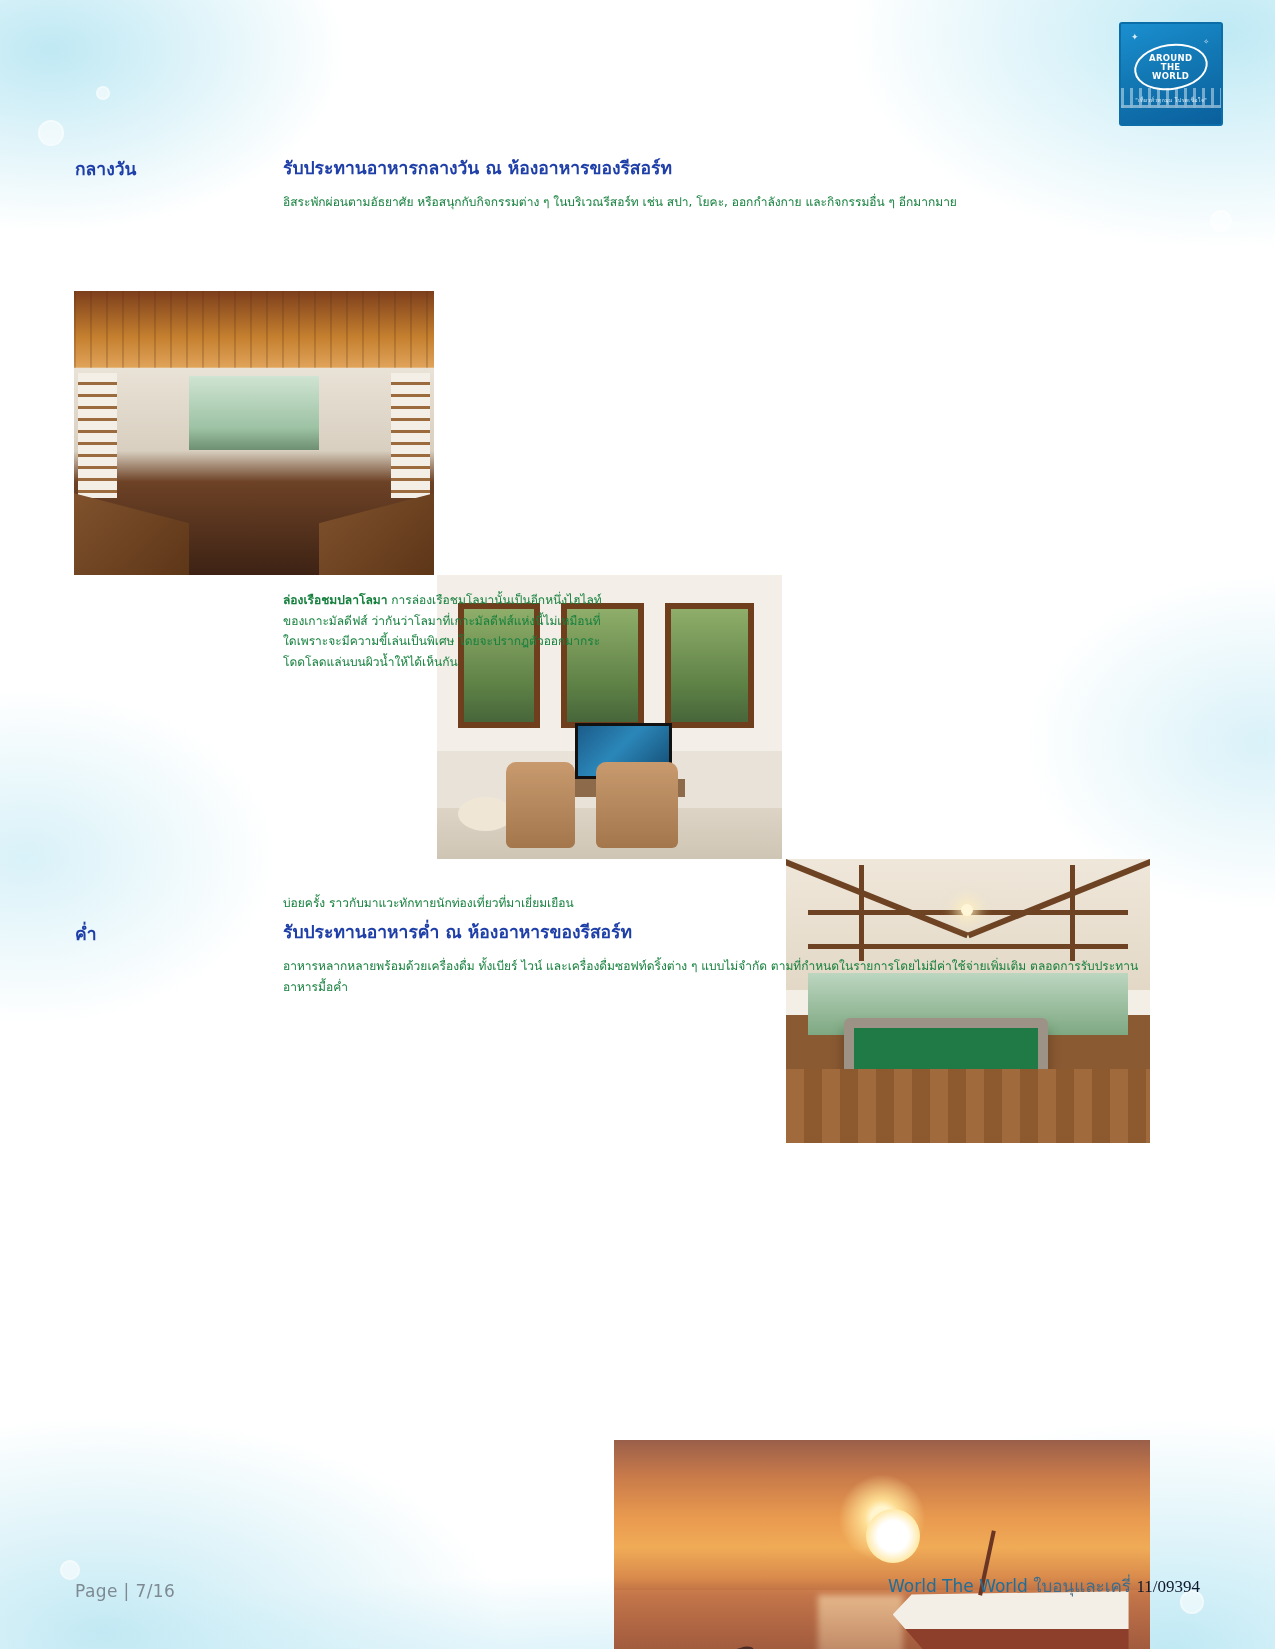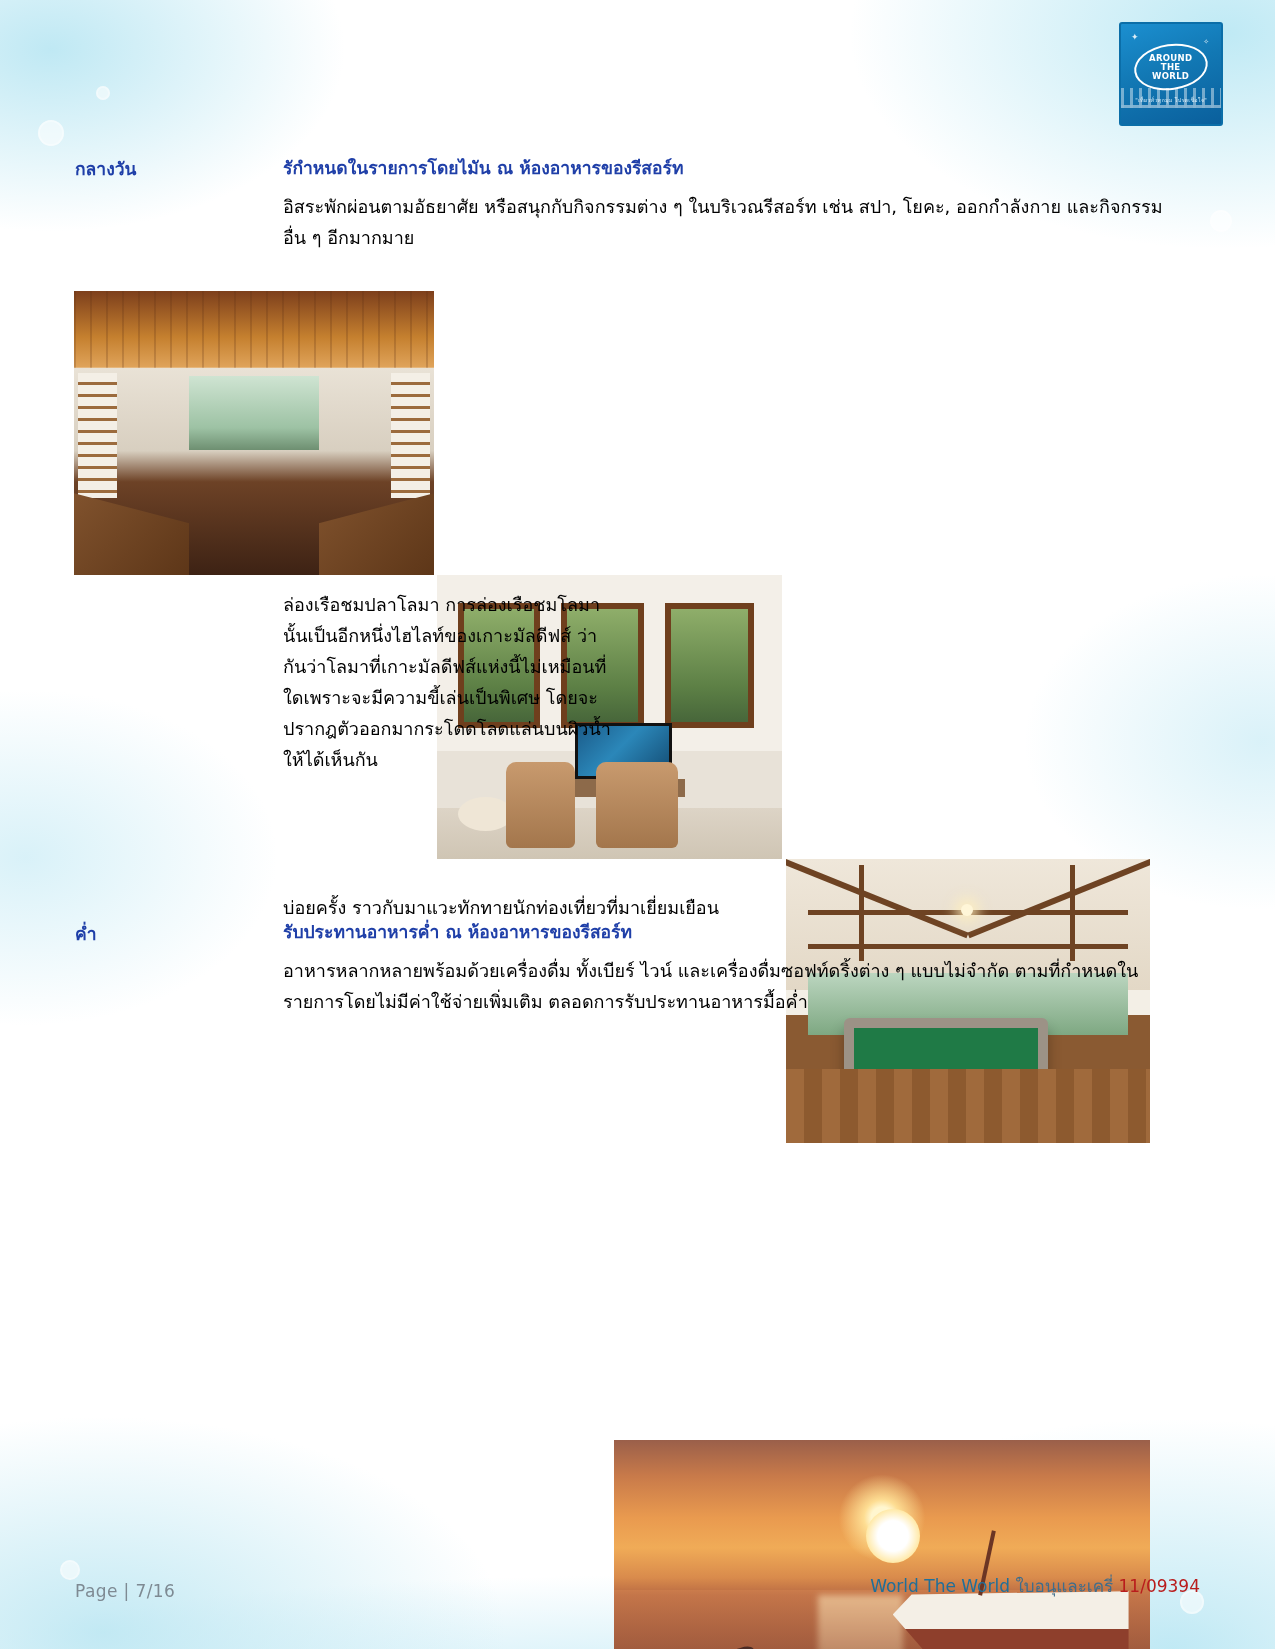--- a/index.html
+++ b/index.html
@@ -63,21 +63,21 @@
 
   
   .label {
     position:absolute;
     color:#1f3fa8; font-weight:bold; font-size:17.5px;font-family:Liberation Mono, monospace;
   }
   .heading {
     color:#1f3fa8; font-weight:bold; font-size:17.5px;
   }
   .para {
-    color:#000000; font-size:18px; line-height:1.72;
+    color:#15803d; font-size:12px; line-height:1.72;
   }
   .block { position:absolute; }
 
   
   .img { position:absolute; overflow:hidden; }
 
   
   .p1 {
     background:
       linear-gradient(to bottom, #8a4a22 0%, #b9712f 12%, #d68b3e 22%, #cc8238 26%, #fdf7ef 27%, #f2ece2 100%);
@@ -179,21 +179,21 @@
   
   .footer-left {
     position:absolute; left:75px; bottom:48px;
     font-size:17px; color:#7e8a93; letter-spacing:.4px;
   }
   .footer-right {
     position:absolute; right:75px; bottom:50px;
     font-size:17px; color:#1f6f9a;
   }
   .footer-right .thai { color:#3e6d8c; }
-  .footer-right .lic { color:#b91c1c; }
+  .footer-right .lic { color:#0f172a;font-family:Liberation Serif, serif; }
 </style>
 </head>
 <body>
 
 <div class="page">
   <div class="bubbles">
     <div class="bub" style="left:38px;top:120px;width:26px;height:26px;"></div>
     <div class="bub" style="left:96px;top:86px;width:14px;height:14px;"></div>
     <div class="bub" style="left:18px;top:300px;width:18px;height:18px;"></div>
     <div class="bub" style="left:1210px;top:210px;width:22px;height:22px;"></div>
@@ -216,21 +216,21 @@
         <span>WORLD</span>
       </span>
     </div>
     <div class="city"></div>
     <div class="sub">"เที่ยวทั่วทุกมุม โปรดเชื่อใจ"</div>
   </div>
 
   <div class="label" style="left:75px; top:155px;">กลางวัน</div>
 
   <div class="block" style="left:283px; top:154px; width:880px;">
-    <div class="heading">รักำหนดในรายการโดยไมัน ณ ห้องอาหารของรีสอร์ท</div>
+    <div class="heading">รับประทานอาหารกลางวัน ณ ห้องอาหารของรีสอร์ท</div>
     <div class="para" style="margin-top:10px;">อิสระพักผ่อนตามอัธยาศัย หรือสนุกกับกิจกรรมต่าง ๆ ในบริเวณรีสอร์ท เช่น สปา, โยคะ, ออกกำลังกาย และกิจกรรมอื่น ๆ อีกมากมาย</div>
   </div>
 
   <div class="img p1" style="left:74px; top:291px; width:360px; height:284px;">
     <div class="ceil"></div>
       <div class="hall"></div>
       <div class="far"></div>
     <div class="shelf-l"></div>
       <div class="shelf-r"></div>
     <div class="bench-l"></div>
@@ -258,21 +258,21 @@
     <div class="beam" style="left:6%;top:30%;width:88%;height:5px;"></div>
     <div class="beam" style="left:20%;top:2%;width:5px;height:34%;"></div>
     <div class="beam" style="left:78%;top:2%;width:5px;height:34%;"></div>
     <div class="light"></div>
     <div class="garden"></div>
     <div class="table"></div>
     <div class="floor"></div>
   </div>
 
   <div class="block" style="left:283px; top:590px; width:330px;">
-    <div class="para"><span style="font-weight:normal;">ล่องเรือชมปลาโลมา</span><span> การล่องเรือชมโลมานั้นเป็นอีกหนึ่งไฮไลท์ของเกาะมัลดีฟส์ ว่ากันว่าโลมาที่เกาะมัลดีฟส์แห่งนี้ไม่เหมือนที่ใดเพราะจะมีความขี้เล่นเป็นพิเศษ โดยจะปรากฎตัวออกมากระโดดโลดแล่นบนผิวน้ำให้ได้เห็นกัน</span></div>
+    <div class="para"><span style="font-weight:bold;">ล่องเรือชมปลาโลมา</span><span> การล่องเรือชมโลมานั้นเป็นอีกหนึ่งไฮไลท์ของเกาะมัลดีฟส์ ว่ากันว่าโลมาที่เกาะมัลดีฟส์แห่งนี้ไม่เหมือนที่ใดเพราะจะมีความขี้เล่นเป็นพิเศษ โดยจะปรากฎตัวออกมากระโดดโลดแล่นบนผิวน้ำให้ได้เห็นกัน</span></div>
   </div>
   <div class="block" style="left:283px; top:893px; width:880px;">
     <div class="para">บ่อยครั้ง ราวกับมาแวะทักทายนักท่องเที่ยวที่มาเยี่ยมเยือน</div>
   </div>
 
   <div class="img p4" style="left:614px; top:588px; width:536px; height:299px;">
     <div class="sun"></div>
     <div class="sea"></div>
     <div class="glint"></div>
     <div class="boat"></div>

